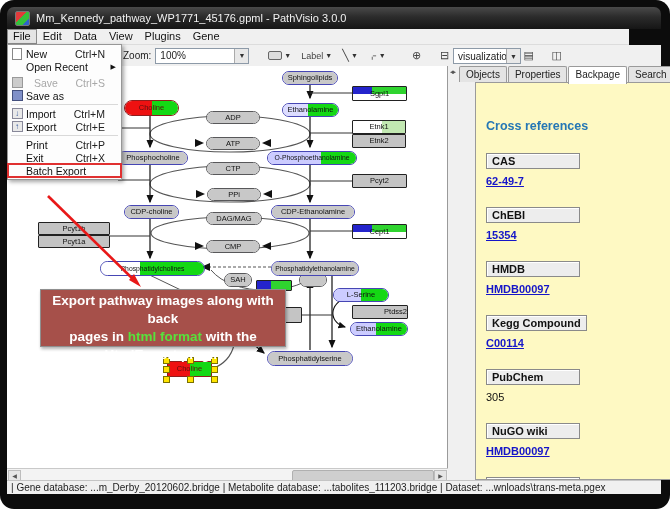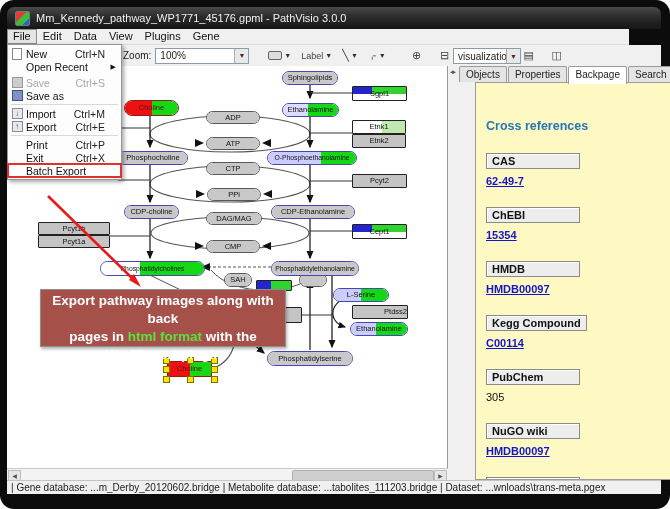--- a/index.html
+++ b/index.html
@@ -516,21 +516,21 @@
         <span class="ic ic-new"></span>
       </span>
       <span class="fm-label">New</span>
       <span class="fm-short">Ctrl+N</span>
     </div>
     <div class="fm-item">
       <span class="fm-icon"></span>
       <span class="fm-label">Open Recent</span>
       <span class="fm-sub">▶</span>
     </div>
-    <div class="fm-item disabled" style="margin-top: 3px;">
+    <div class="fm-item disabled" style="margin-top: 3px; gap: 8px;">
       <span class="fm-icon">
         <span class="ic ic-save dis"></span>
       </span>
       <span class="fm-label">Save</span>
       <span class="fm-short">Ctrl+S</span>
     </div>
     <div class="fm-item">
       <span class="fm-icon">
         <span class="ic ic-save"></span>
       </span>

